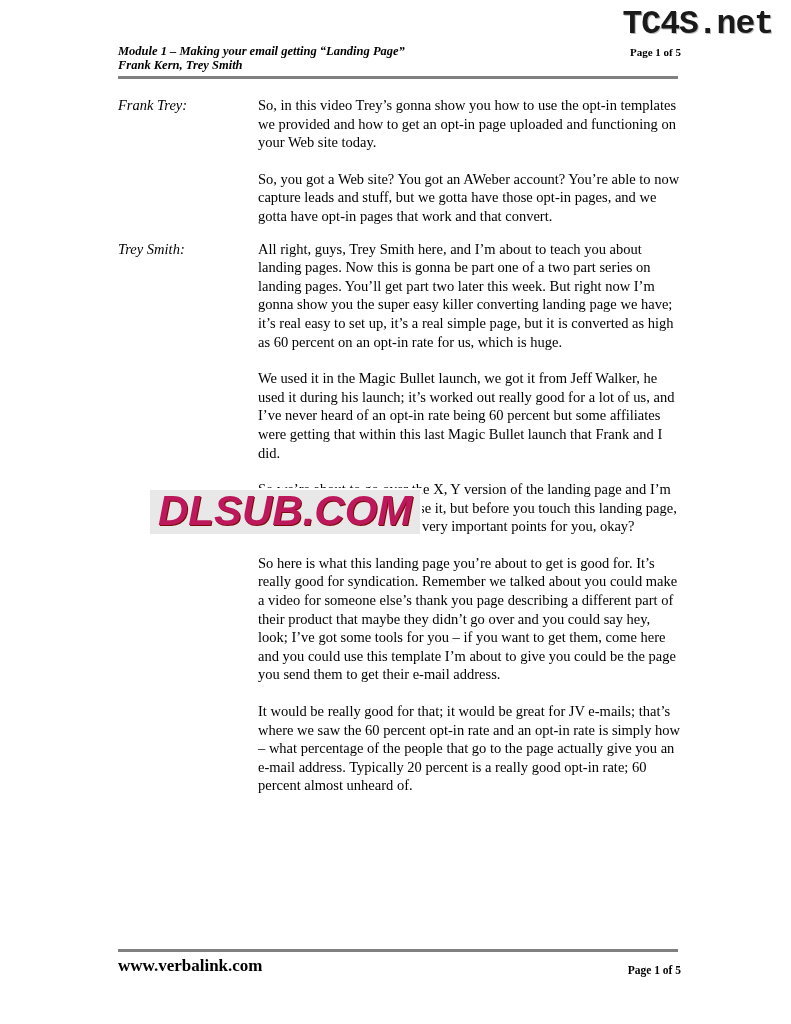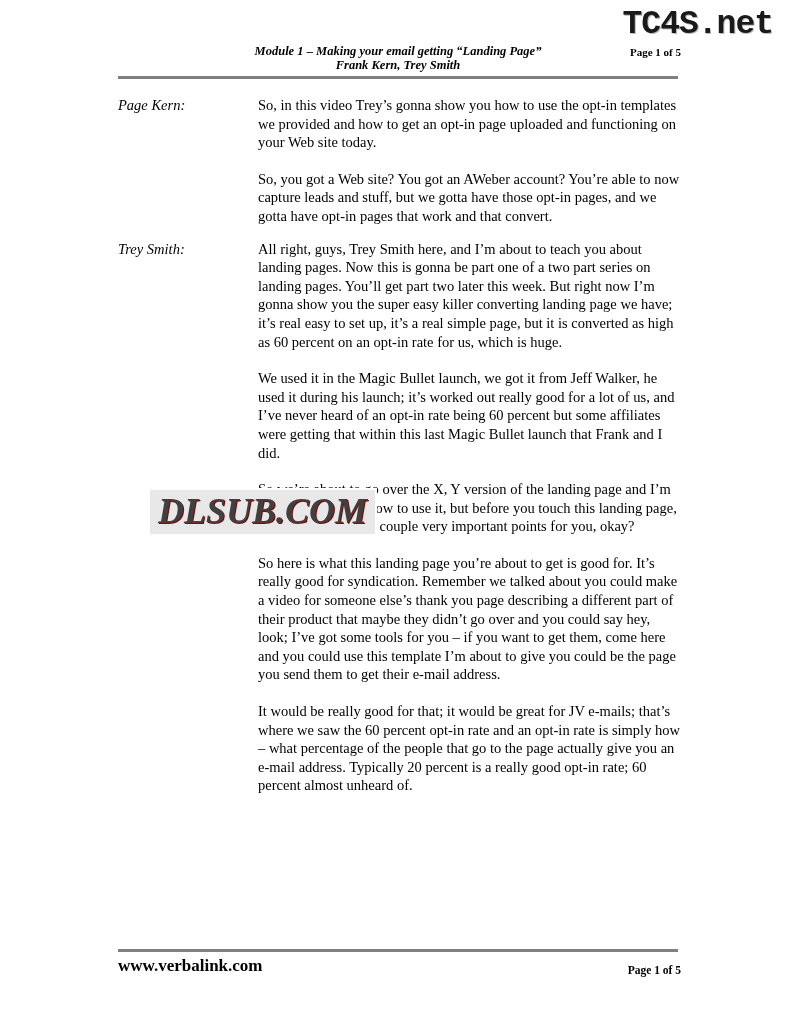--- a/index.html
+++ b/index.html
@@ -35,21 +35,21 @@
     color: #1a1a1a;
     text-shadow: 1px 1px 0 #bbb;
   }
 
   
   .header {
     position: absolute;
     left: 118px;
     top: 44px;
     width: 560px;
-    text-align: center;
+    text-align: left;
     font-weight: bold;
     font-style: italic;
     font-size: 12.5px;
     line-height: 14px;
   }
   .header-line2 { }
   .page-indicator-top {
     position: absolute;
     right: 110px;
     top: 46px;
@@ -95,26 +95,26 @@
     margin-bottom: 18px;
   }
   .para:last-child { margin-bottom: 0; }
   .entry { margin-bottom: 14px; }
 
   
   .wm-center {
     position: absolute;
     left: 148px;
     top: 488px;
-    font-family: Liberation Serif, serif;
+    font-family: Liberation Sans, sans-serif;
     font-weight: bold;
     font-style: italic;
-    font-size: 36px;
+    font-size: 42px;
     letter-spacing: 0px;
-    color: #404040;
+    color: #be185d;
     background: #e8e8e8;
     padding: 1px 8px 3px 8px;
     border: 2px solid #ffffff;
     text-shadow: 1px 1px 0 #7a0b09;
     line-height: 40px;
   }
 
   
   .rule-bottom {
     position: absolute;
@@ -160,21 +160,21 @@
   <div class="header">
     <div>Module 1 – Making your email getting “Landing Page”</div>
     <div class="header-line2">Frank Kern, Trey Smith</div>
   </div>
   <div class="page-indicator-top">Page 1 of 5</div>
   <div class="rule-top"></div>
 
   <div class="transcript">
 
     <div class="entry">
-      <div class="speaker">Page Kern:</div>
+      <div class="speaker">Frank Trey:</div>
       <div class="para">So, in this video Trey’s gonna show you how to use the opt-in templates we provided and how to get an opt-in page uploaded and functioning on your Web site today.</div>
       <div class="para">So, you got a Web site?  You got an AWeber account?  You’re able to now capture leads and stuff, but we gotta have those opt-in pages, and we gotta have opt-in pages that work and that convert.</div>
     </div>
 
     <div class="entry">
       <div class="speaker">Trey Smith:</div>
       <div class="para">All right, guys, Trey Smith here, and I’m about to teach you about landing pages.  Now this is gonna be part one of a two part series on landing pages.  You’ll get part two later this week.  But right now I’m gonna show you the super easy killer converting landing page we have; it’s real easy to set up, it’s a real simple page, but it is converted as high as 60 percent on an opt-in rate for us, which is huge.</div>
       <div class="para">We used it in the Magic Bullet launch, we got it from Jeff Walker, he used it during his launch; it’s worked out really good for a lot of us, and I’ve never heard of an opt-in rate being 60 percent but some affiliates were getting that within this last Magic Bullet launch that Frank and I did.</div>
       <div class="para">So we’re about to go over the X, Y version of the landing page and I’m about to show you how to use it, but before you touch this landing page, I’ve got to go over a couple very important points for you, okay?</div>
       <div class="para">So here is what this landing page you’re about to get is good for.  It’s really good for syndication.  Remember we talked about you could make a video for someone else’s thank you page describing a different part of their product that maybe they didn’t go over and you could say hey, look; I’ve got some tools for you – if you want to get them, come here and you could use this template I’m about to give you could be the page you send them to get their e-mail address.</div>

